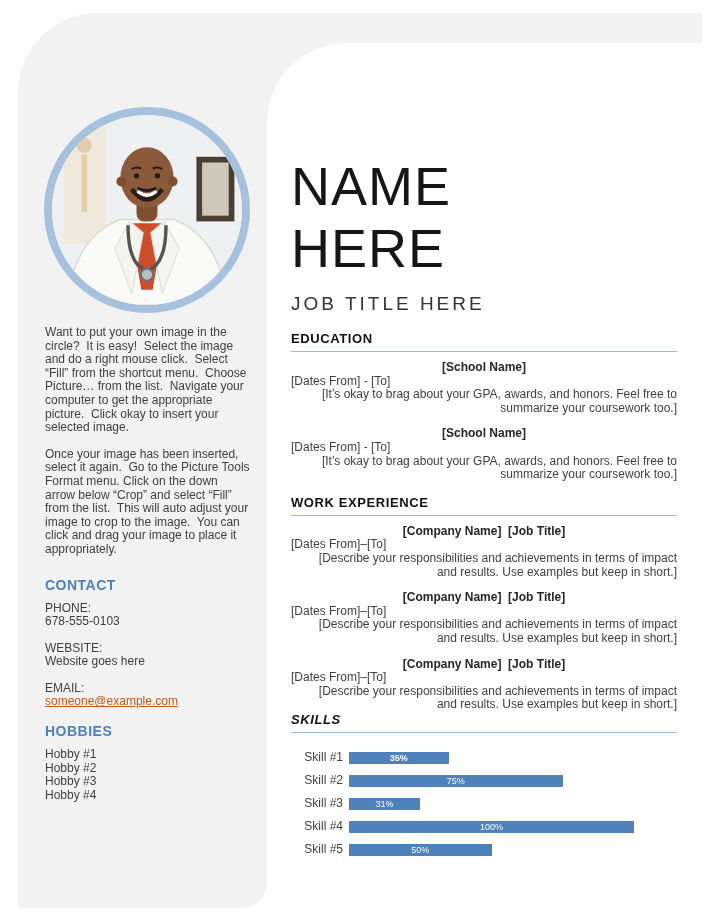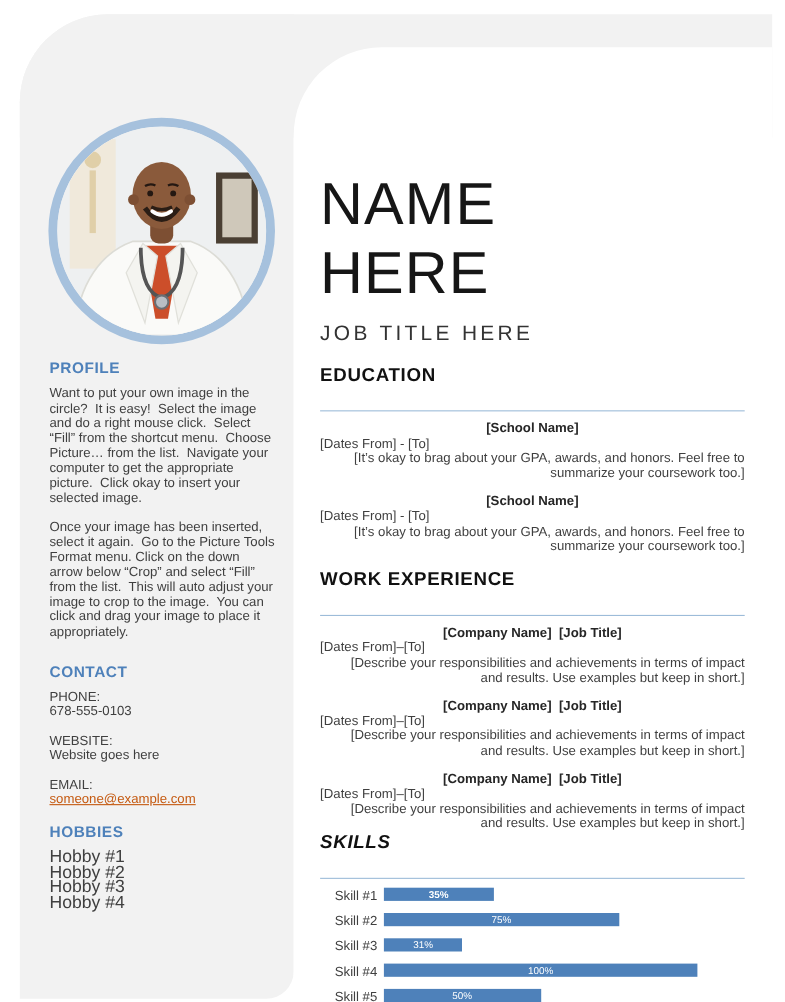--- a/index.html
+++ b/index.html
@@ -25,36 +25,36 @@
   .photo-wrap svg{display:block;width:100%;height:100%;}
   
   .sidebar-content{position:absolute;left:45px;top:326px;width:212px;}
   .side-heading{font-size:14px;font-weight:bold;letter-spacing:.5px;
     color:var(--accent);margin-bottom:9px;}
   .para{font-size:12px;line-height:13.6px;white-space:pre-wrap;margin-bottom:13px;}
   .contact-heading{margin-top:20px;}
   .contact-item{font-size:12px;line-height:13.6px;margin-bottom:13px;}
   .contact-link{color:var(--link);text-align:right;}
   .hobbies-heading{margin-top:14px;}
-  .hobby-list{font-size:16px;line-height:13.6px;white-space:pre-wrap;}
+  .hobby-list{font-size:12px;line-height:13.6px;white-space:pre-wrap;}
   
   .main-content{position:absolute;left:291px;top:155px;width:386px;}
   .name{font-size:54px;line-height:62px;font-weight:400;letter-spacing:1px;
     color:var(--dark);white-space:pre-wrap;}
   .job-title{font-size:19px;letter-spacing:3px;color:#333333;margin-top:14px;}
-  .section-heading{font-size:17px;font-weight:bold;letter-spacing:.6px;color:#111111;
-    border-bottom:1px solid var(--rule);padding-bottom:22px;}
+  .section-heading{font-size:13px;font-weight:bold;letter-spacing:.6px;color:#111111;
+    border-bottom:1px solid var(--rule);padding-bottom:5px;}
   .mt-edu{margin-top:16px;} .mt-work{margin-top:13px;} .mt-skills{font-style:italic;}
   .item{margin-top:12px;font-size:12px;line-height:13.6px;}
   .item.first{margin-top:9px;}
   .item-title{font-weight:bold;color:#262626;white-space:pre-wrap;text-align:center;}
   .item-desc{white-space:pre-wrap;text-align:right;}
   
   .skills-rows{margin-top:8px;}
-  .skill-row{display:flex;align-items:flex-start;height:23px;}
+  .skill-row{display:flex;align-items:flex-end;height:23px;}
   .skill-label{width:52px;text-align:right;margin-right:6px;font-size:12px;color:#404040;}
   .skill-track{width:285px;height:12px;position:relative;}
   .skill-bar{height:12px;background:var(--bar);display:flex;align-items:center;
     justify-content:center;}
   .skill-value{font-size:9px;line-height:12px;color:#ffffff;}
 </style>
 </head>
 <body>
 
 <div class="bg-band"></div>
@@ -83,21 +83,20 @@
     <path d="M53,28.2 Q55.5,27 58,28.5" stroke="#241812" stroke-width="1.1" fill="none"></path>
     <path d="M42,39 Q50,50 58,39" stroke="#2a1d15" stroke-width="2.4" fill="none"></path>
     <path d="M45,38.5 Q50,41 55,38.5" stroke="#2a1d15" stroke-width="1.6" fill="none"></path>
     <path d="M45.5,40.5 Q50,44 54.5,40.5" stroke="#ffffff" stroke-width="1.8" fill="none" stroke-linecap="round"></path>
     <path d="M40,58 C40,72 43,80 50,82 C57,80 60,72 60,58" fill="none" stroke="#555555" stroke-width="1.8"></path>
     <circle cx="50" cy="84" r="3.2" fill="#b9bec4" stroke="#6a6f74" stroke-width="1"></circle>
   </svg>
 </div>
 
 <div class="sidebar-content">
-  <div class="side-heading">PROFILE</div>
   <div class="para">Want to put your own image in the
 circle?  It is easy!  Select the image
 and do a right mouse click.  Select
 “Fill” from the shortcut menu.  Choose
 Picture… from the list.  Navigate your
 computer to get the appropriate
 picture.  Click okay to insert your
 selected image.</div>
   <div class="para">Once your image has been inserted,
 select it again.  Go to the Picture Tools

